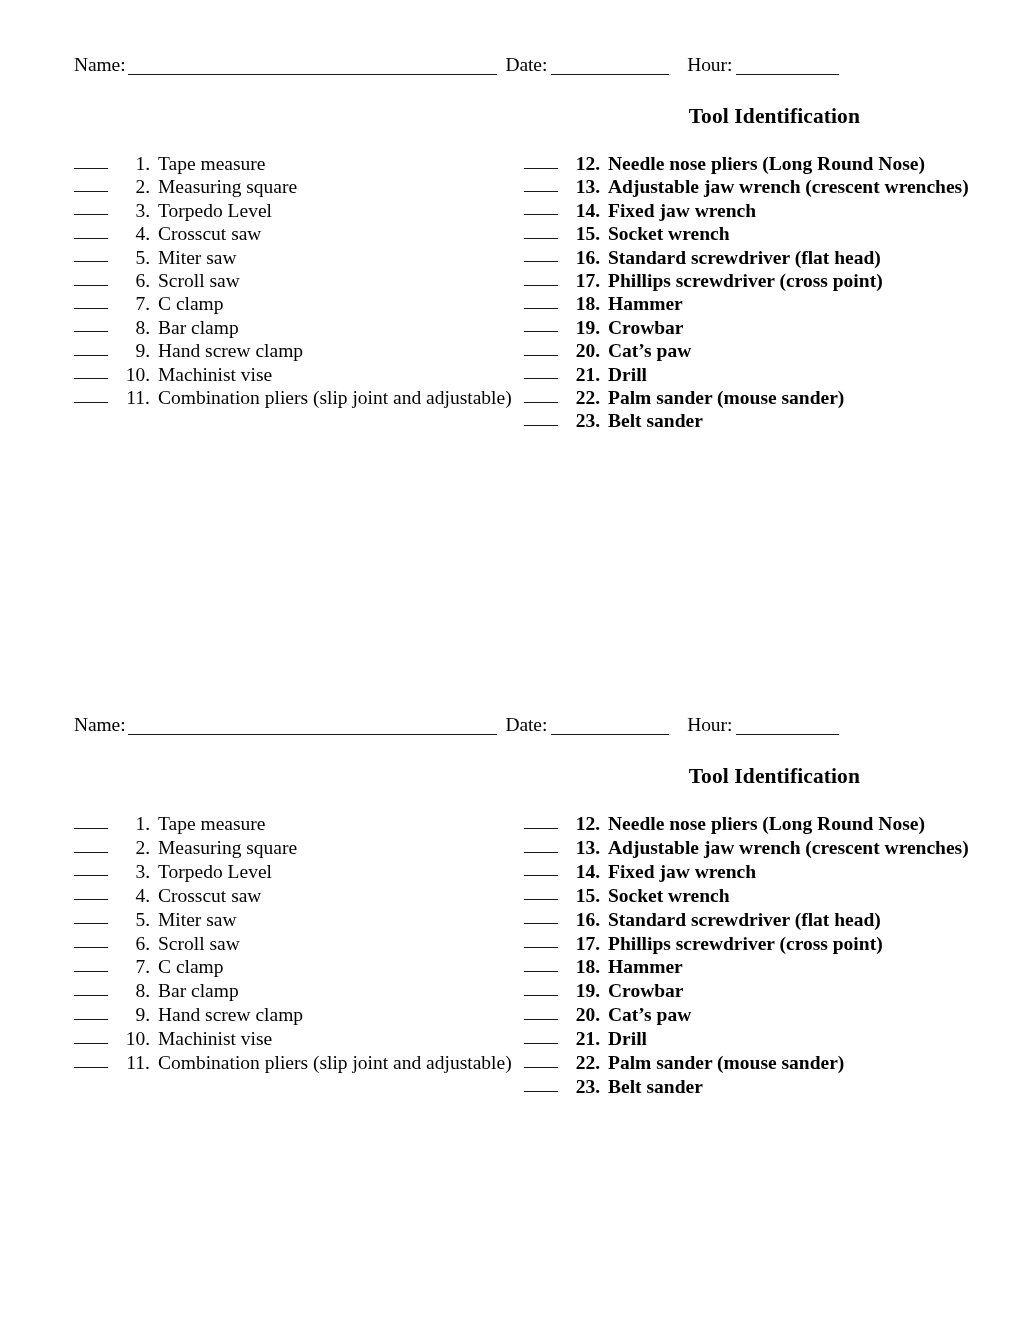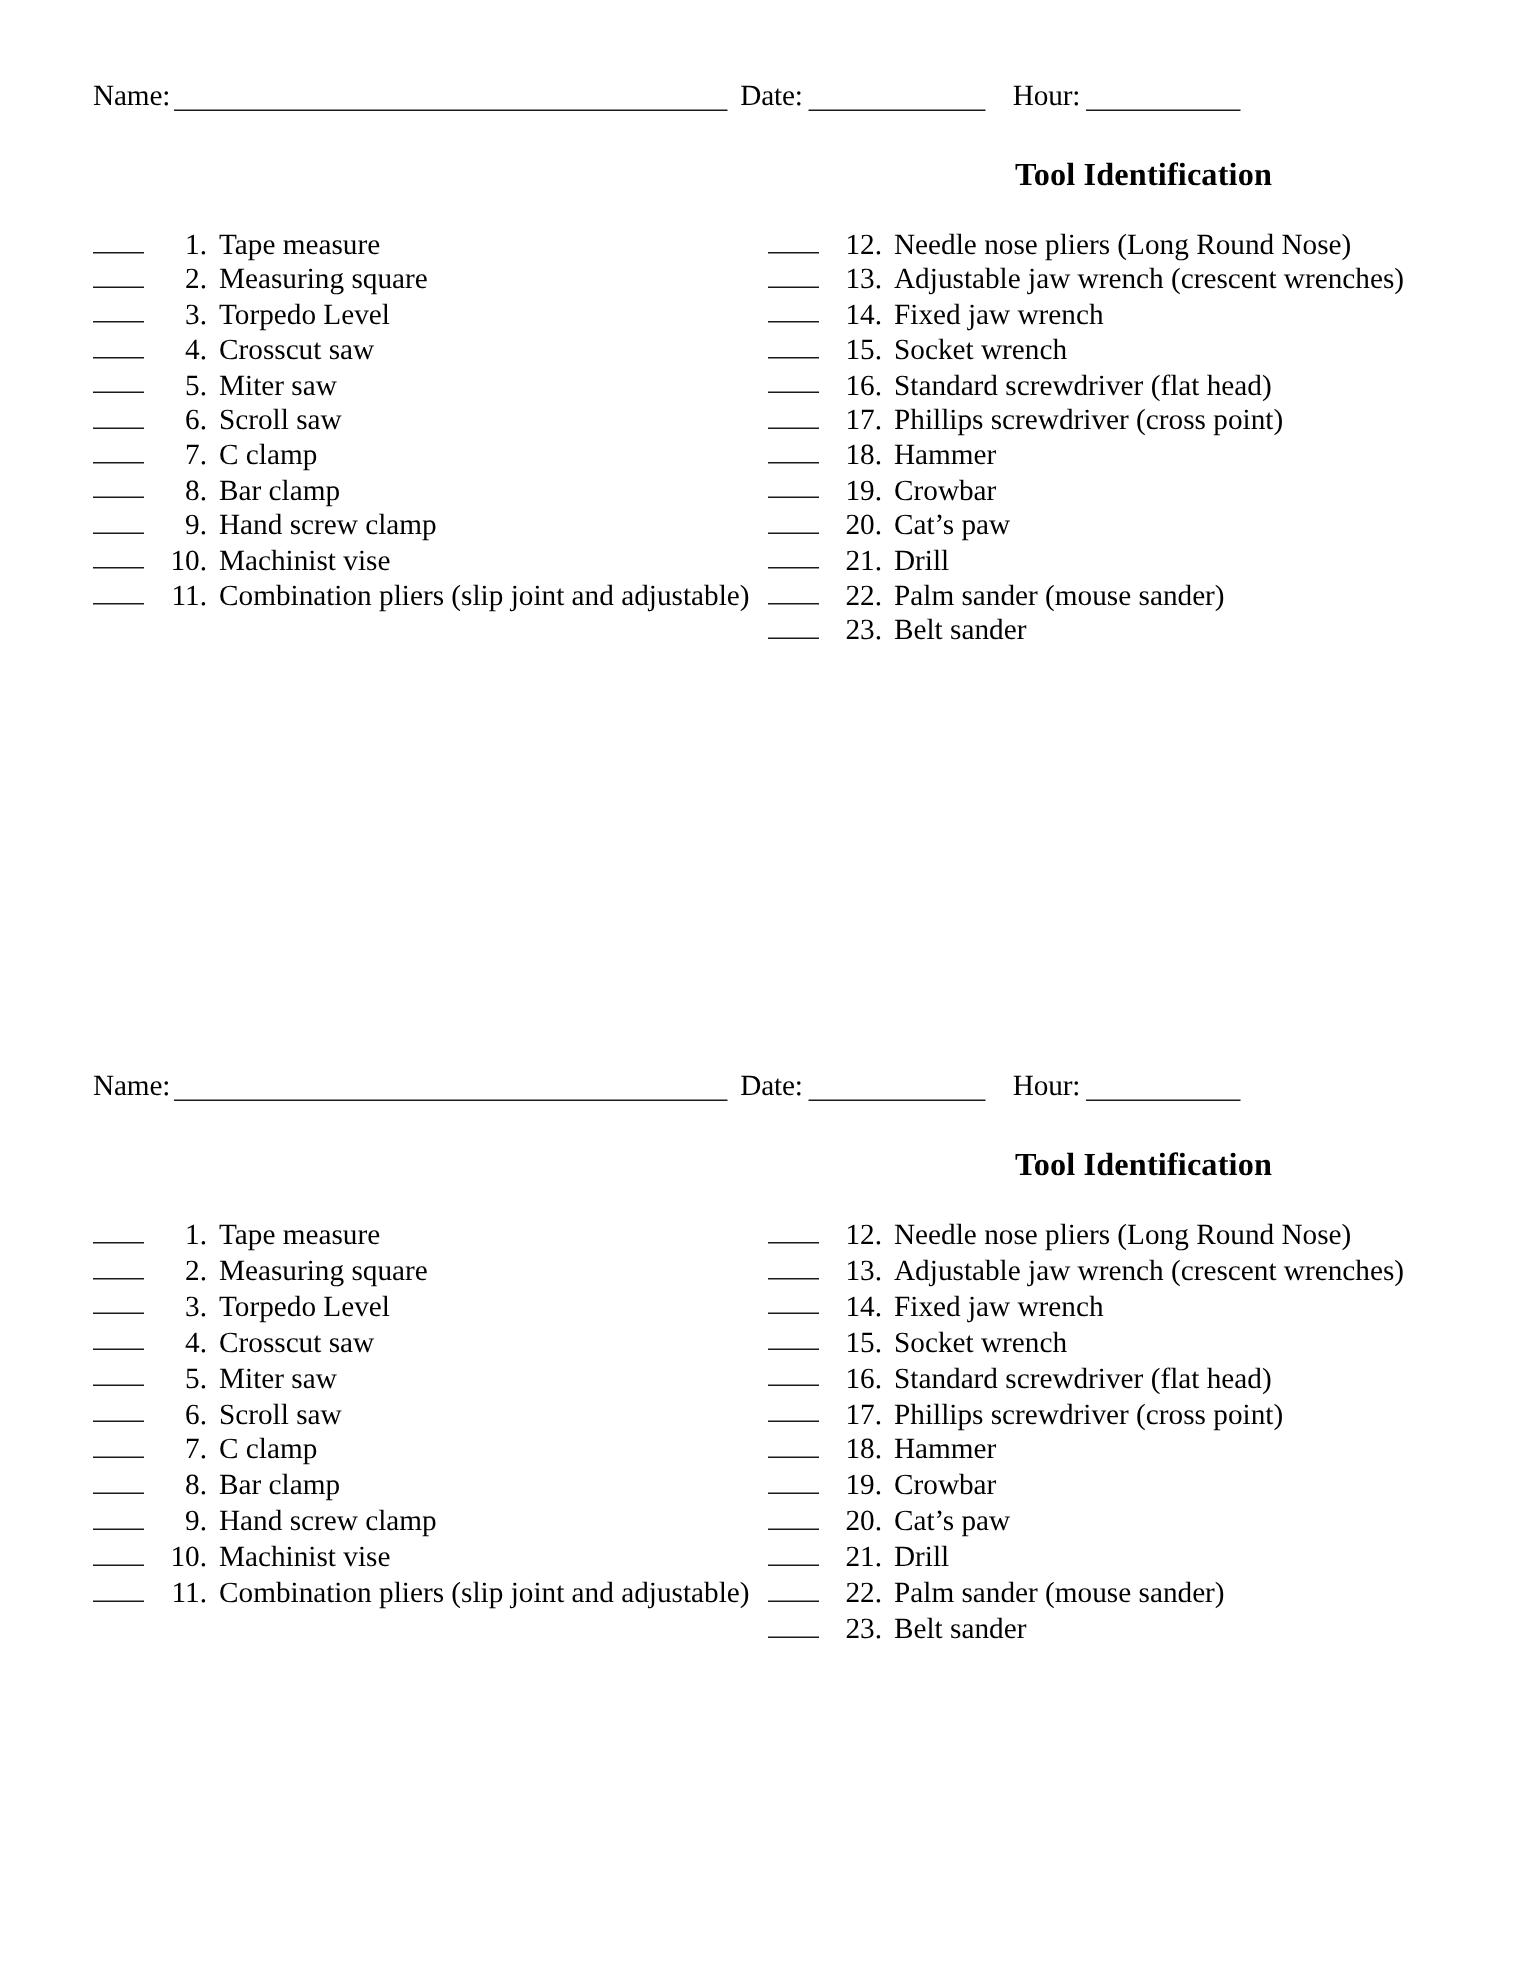--- a/index.html
+++ b/index.html
@@ -16,21 +16,21 @@
     background: #ffffff;
     overflow: hidden;
     font-family: "Liberation Serif", "DejaVu Serif", serif;
     color: #000000;
     -webkit-font-smoothing: antialiased;
   }
 
   
   .worksheet {
     position: absolute;
-    left: 4px;
+    left: 16px;
     width: 844px;
   }
   .worksheet.copy-1 { top: 52px; }
   .worksheet.copy-2 { top: 712px; }
 
   
   .header-row {
     position: relative;
     height: 30px;
     margin: 0 0 0 0;
@@ -76,21 +76,21 @@
     padding-top: 23px;
     padding-left: 58px;
     padding-right: 40px;
     display: flex;
     align-items: flex-start;
   }
   .col {
     position: relative;
   }
   .col-left  { width: 450px; flex: 0 0 450px; }
-  .col-right { width: 470px; flex: 0 0 470px; }
+  .col-right { width: 470px; flex: 0 0 470px; font-weight: bold; }
 
   .item-list {
     list-style: none;
     margin: 0;
     padding: 0;
   }
   .item {
     position: relative;
     font-size: 19.5px;
     line-height: 23.4px;

